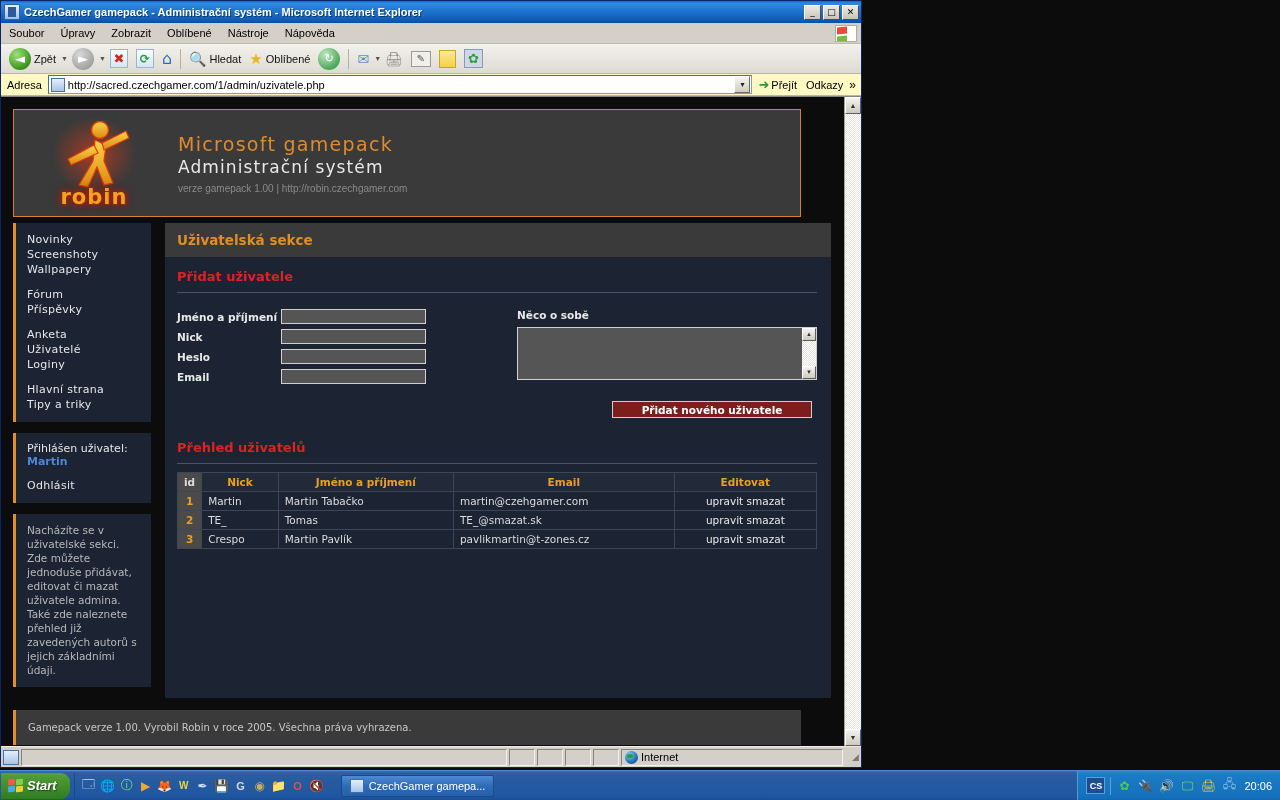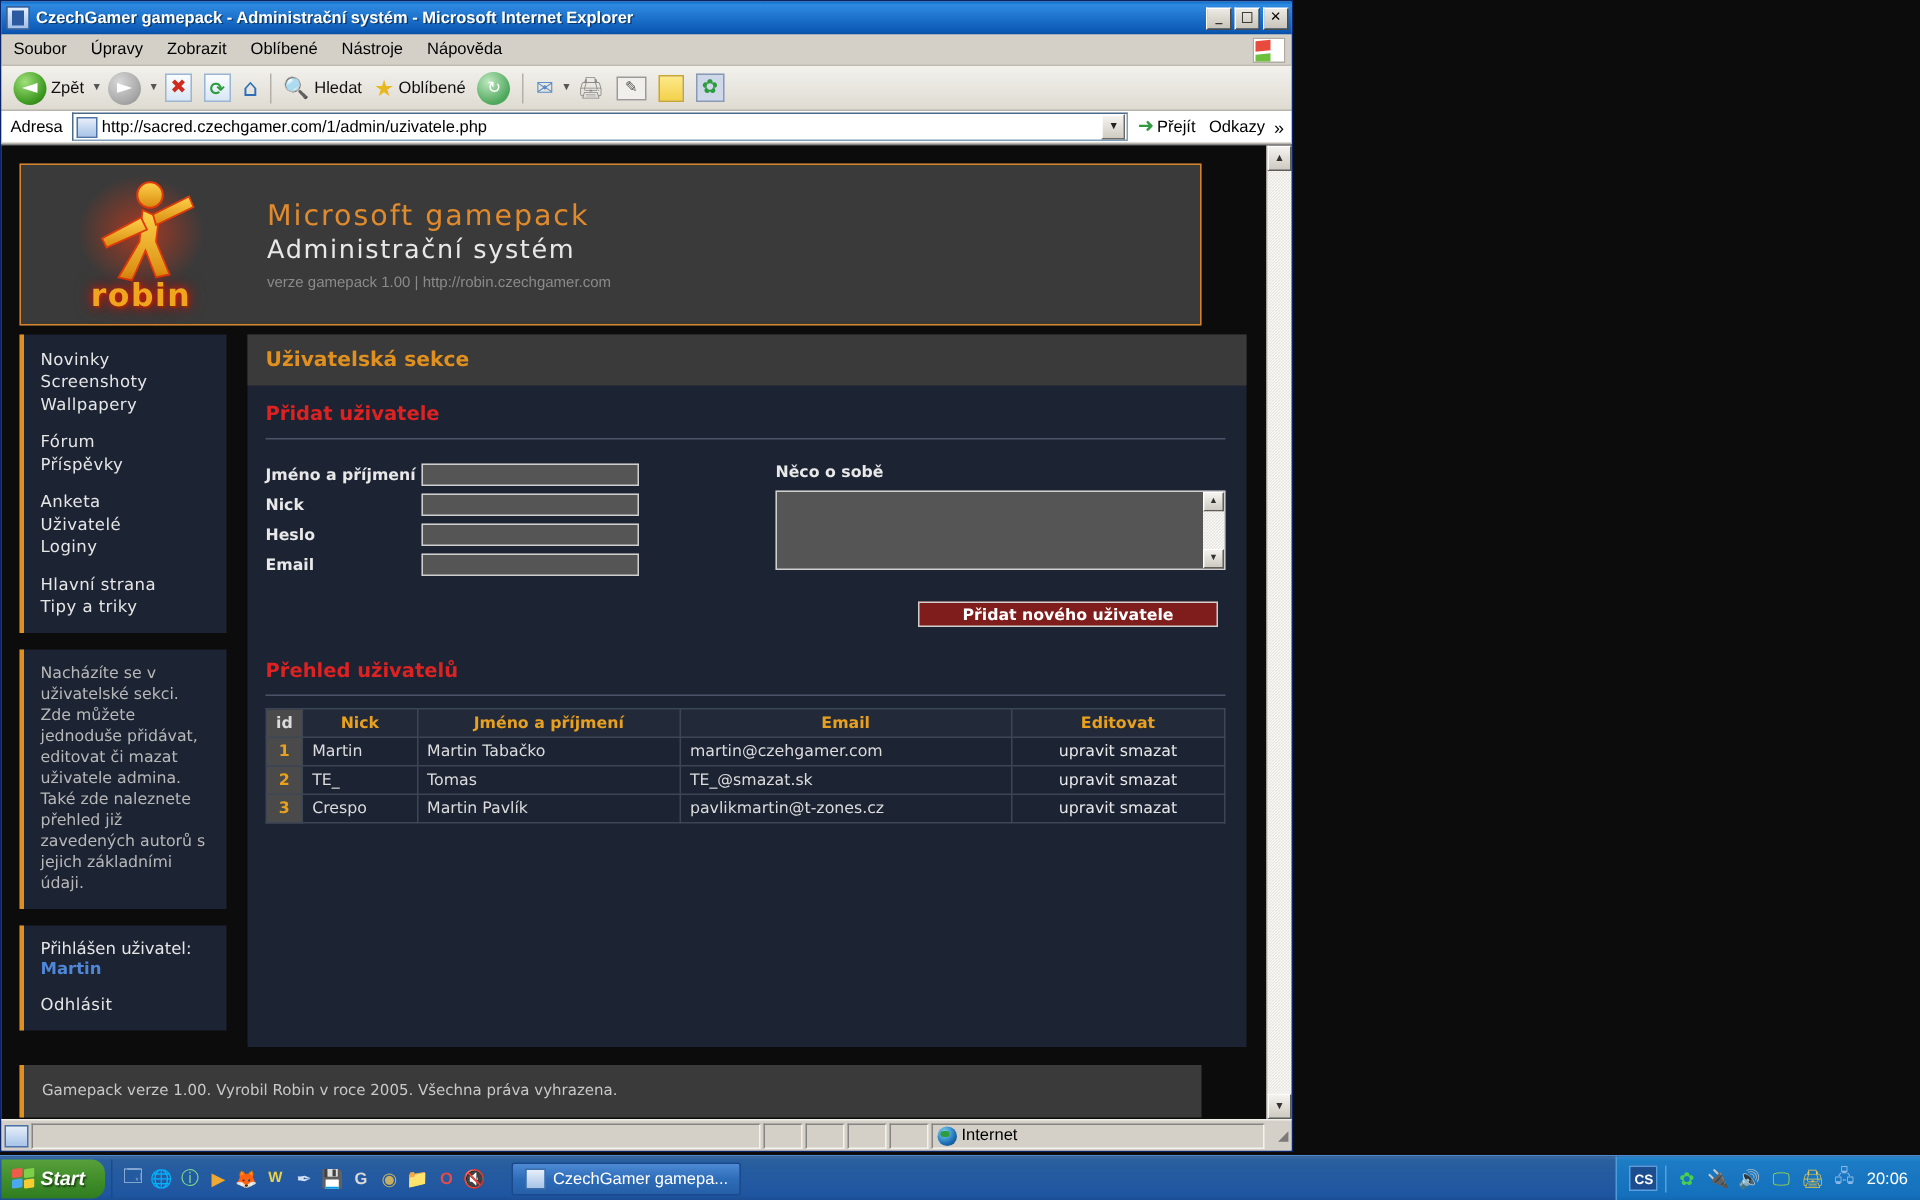--- a/index.html
+++ b/index.html
@@ -91,21 +91,21 @@
   }
   .tb-item { display: flex; align-items: center; padding: 1px 4px; gap: 3px; }
   .tb-item .lbl { font-size: 11px; color: #111; }
   .tb-sep { width: 1px; height: 20px; background: #b5b1a8; margin: 0 4px; }
   .tb-caret { font-size: 7px; color:#555; margin-left:1px; }
   .cirIcon { width:22px; height:22px; border-radius:50%; display:flex;align-items:center;justify-content:center; }
   .gl { font-family:"DejaVu Sans", sans-serif; }
 
   
   #addrbar {
-    height: 22px; background:#ffffff;
+    height: 22px; background:#fef9c3;
     display:flex; align-items:center; gap:3px; padding: 0 3px;
     border-bottom: 1px solid #b9b5ad;
   }
   #addrbar .alab { font-size:11px; color:#000; padding:0 3px; }
   #addrbar .abox {
     flex:1; height:19px; background:#fff;
     border:1px solid #7f9db9; border-top-color:#4a6b8a; border-left-color:#4a6b8a;
     display:flex; align-items:center; gap:3px; padding: 0 1px;
   }
   #addrbar .abox .favi {
@@ -520,29 +520,29 @@
                 <span class="navlink">Příspěvky</span>
                 <div class="navgap"></div>
                 <span class="navlink">Anketa</span>
                 <span class="navlink">Uživatelé</span>
                 <span class="navlink">Loginy</span>
                 <div class="navgap"></div>
                 <span class="navlink">Hlavní strana</span>
                 <span class="navlink">Tipy a triky</span>
               </div>
 
-              <div class="sbox" style="border-left-color:#e0901e;">
-                <div class="info">Nacházíte se v uživatelské sekci. Zde můžete jednoduše přidávat, editovat či mazat uživatele admina. Také zde naleznete přehled již zavedených autorů s jejich základními údaji.</div>
-              </div>
-
               <div class="sbox">
                 <div class="lbl-logged">Přihlášen uživatel:</div>
                 <div class="uname">Martin</div>
                 <div class="navgap"></div>
                 <span class="navlink">Odhlásit</span>
+              </div>
+
+              <div class="sbox" style="border-left-color:#e0901e;">
+                <div class="info">Nacházíte se v uživatelské sekci. Zde můžete jednoduše přidávat, editovat či mazat uživatele admina. Také zde naleznete přehled již zavedených autorů s jejich základními údaji.</div>
               </div>
 
             </div>
 
             <div class="main">
 
               <div class="main-bar">
                 <span class="sect">Uživatelská sekce</span>
               </div>
 

